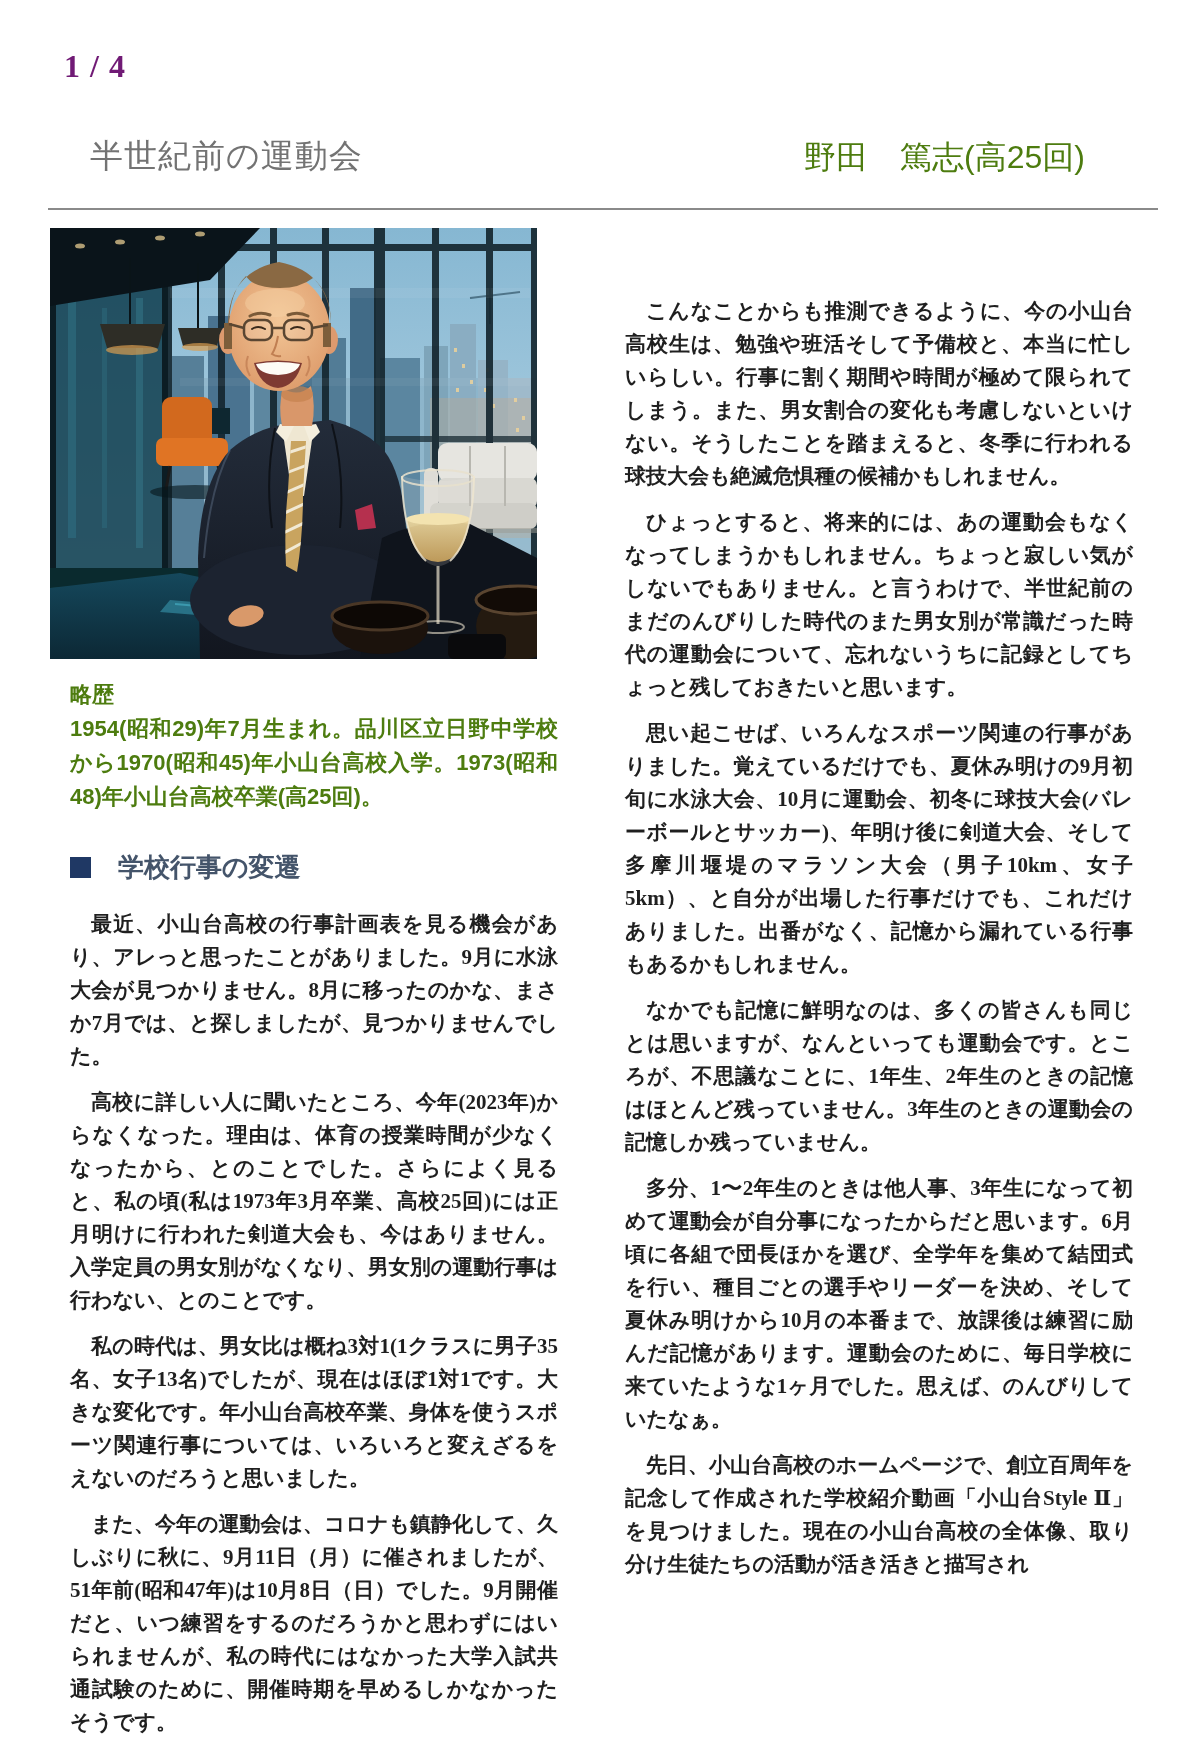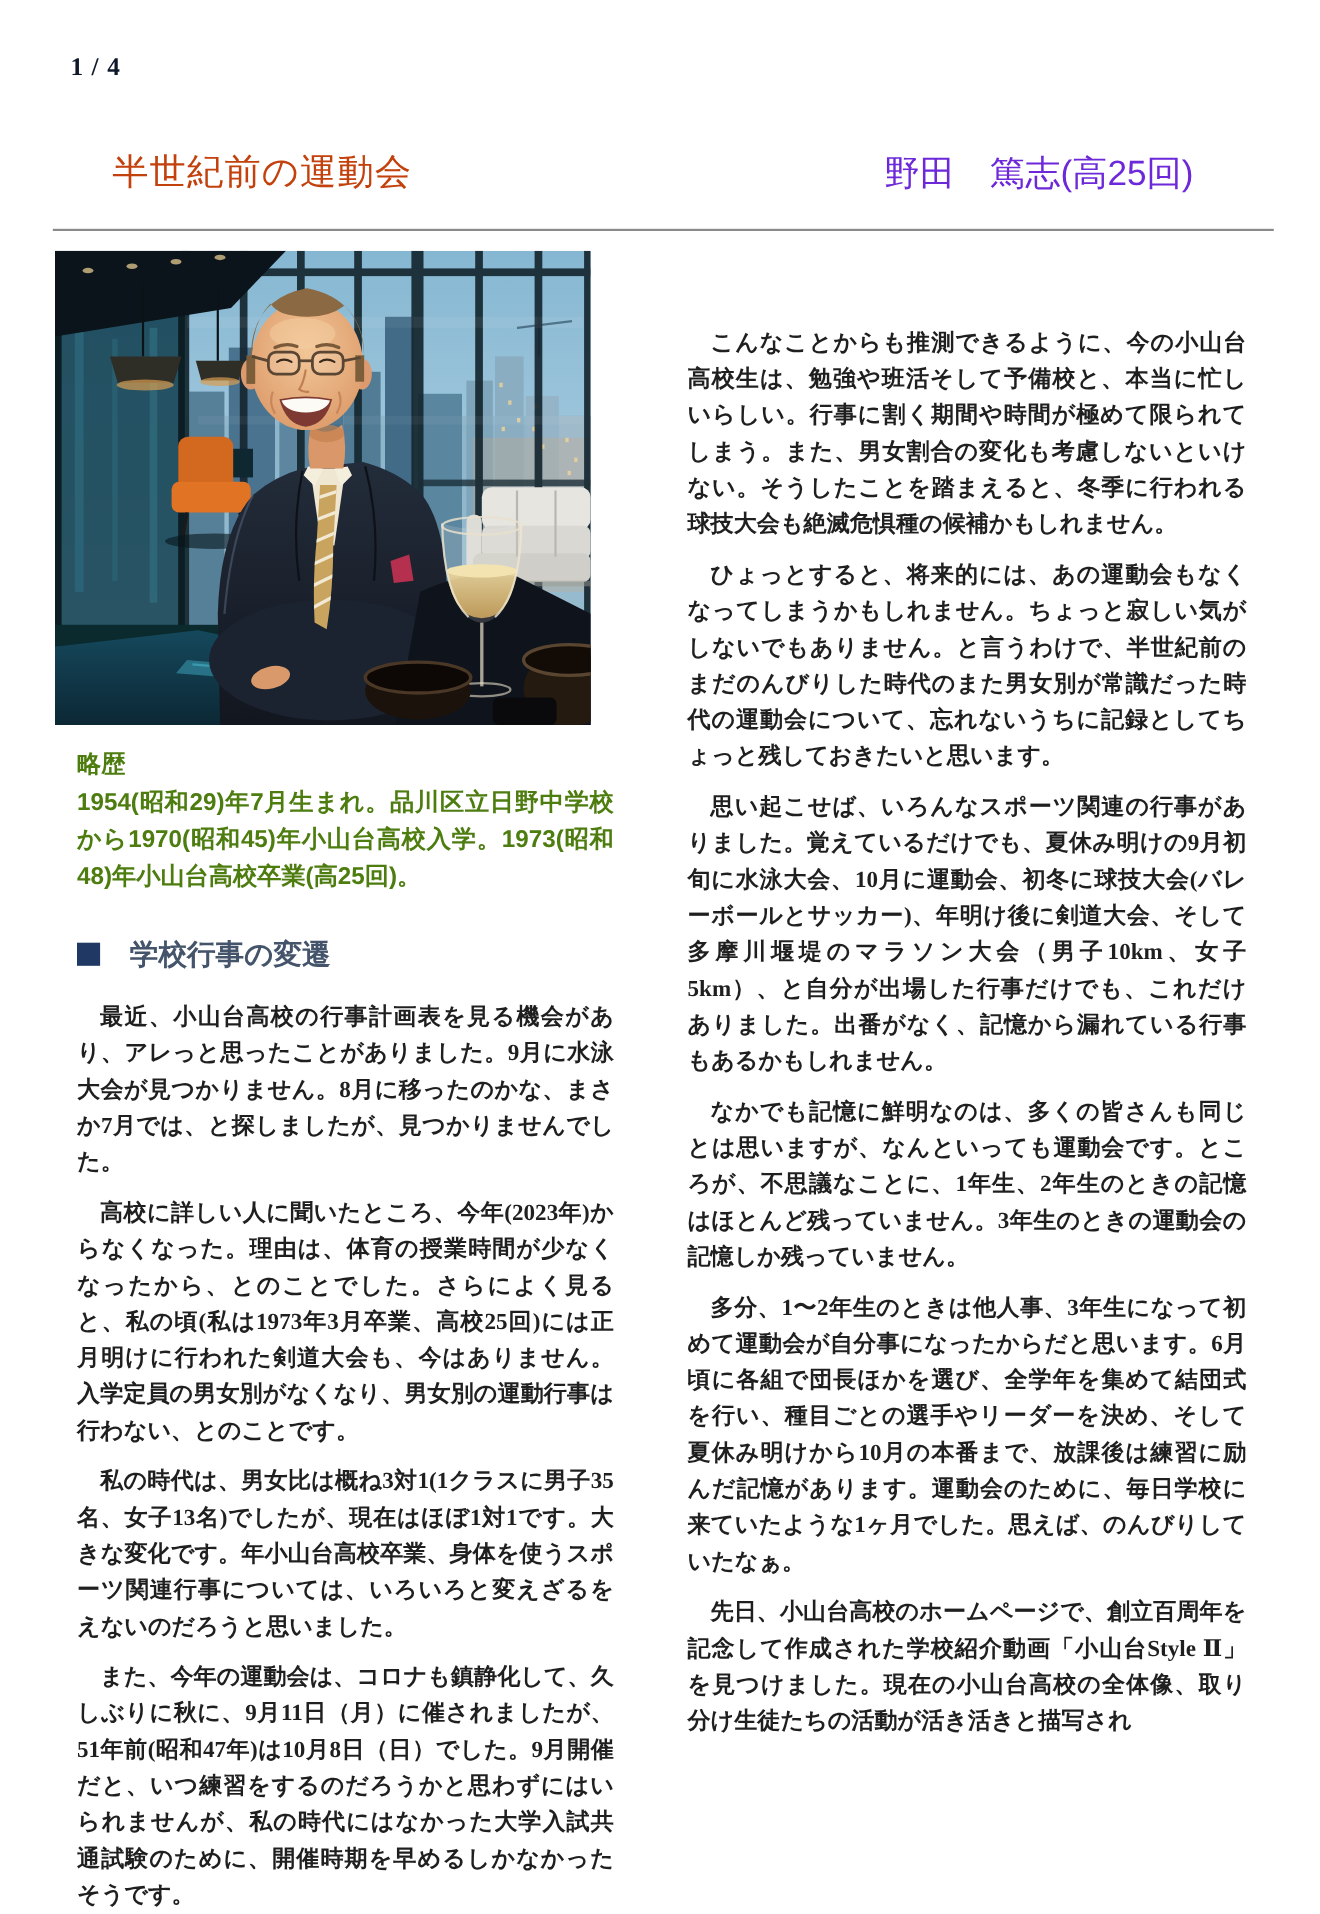--- a/index.html
+++ b/index.html
@@ -1,24 +1,24 @@
 <!DOCTYPE html>
 <html lang="ja"><head>
 <meta charset="utf-8">
 <style>
   html,body{margin:0;padding:0;background:#ffffff;}
   .page{position:relative;width:1200px;height:1740px;background:#ffffff;overflow:hidden;
         font-family:"Liberation Sans","DejaVu Sans",sans-serif;color:#1f1f1f;}
 
   .page-number{position:absolute;left:64px;top:48px;
     font-family:"Liberation Serif","DejaVu Serif",serif;font-weight:700;
-    font-size:23px;color:#0f172a;letter-spacing:1px;}
-
-  .title{position:absolute;left:102px;top:134px;font-size:33px;color:#c2410c;letter-spacing:1px;}
-  .author{position:absolute;right:115px;top:136px;font-size:32px;color:#6d28d9;}
+    font-size:32px;color:#701a75;letter-spacing:1px;}
+
+  .title{position:absolute;left:90px;top:134px;font-size:33px;color:#737373;letter-spacing:1px;}
+  .author{position:absolute;right:115px;top:136px;font-size:32px;color:#4d7c0f;}
 
   .rule{position:absolute;left:48px;top:208px;width:1110px;height:2px;background:#8a8a8a;}
 
   .photo{position:absolute;left:50px;top:228px;width:487px;height:431px;display:block;}
 
   .col{position:absolute;text-align:justify;font-weight:bold;}
   .col-left{left:70px;top:678px;width:488px;}
   .col-right{left:625px;top:295px;width:508px;}
 
   .bio{font-size:22px;line-height:34px;color:#4d7c0f;}

